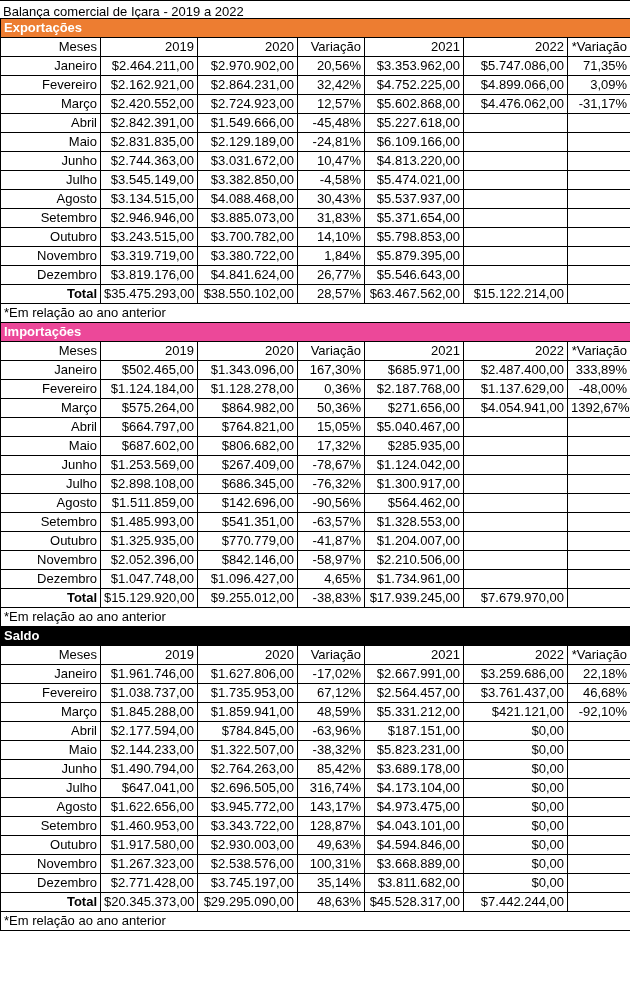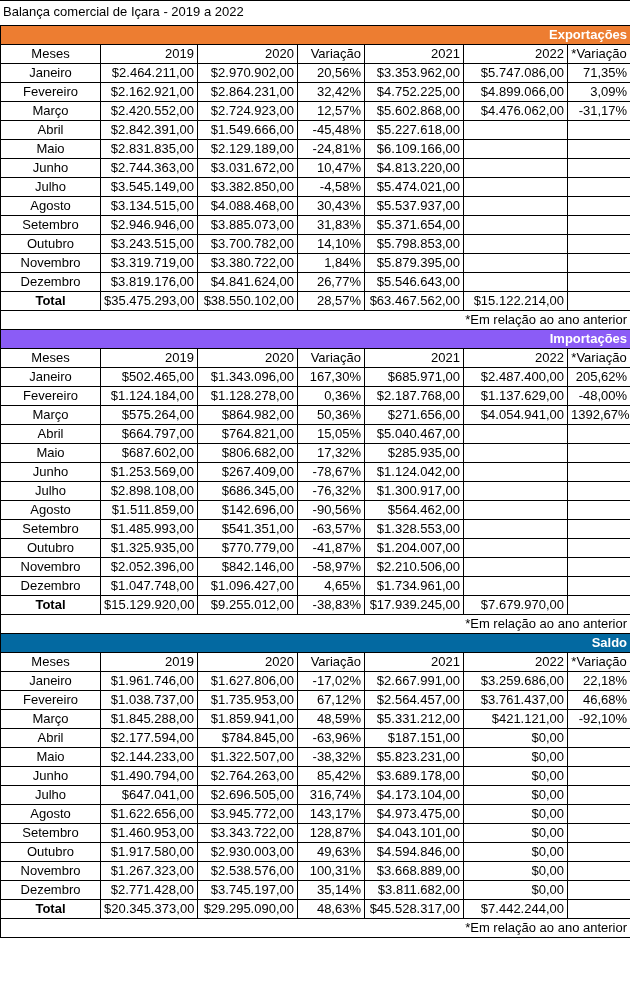--- a/index.html
+++ b/index.html
@@ -4,21 +4,21 @@
 <style>
   * { box-sizing: border-box; }
   html, body { margin: 0; padding: 0; background: #ffffff; }
   body {
     width: 630px;
     font-family: "Liberation Sans", sans-serif;
     color: #000;
   }
   .sheet { width: 630px; }
   .title-row {
-    height: 25px;
+    height: 18px;
     line-height: 21px;
     font-size: 13px;
     padding-left: 3px;
     border-top: 1px solid #000;
     white-space: nowrap;
     overflow: hidden;
   }
   table#sheet-table {
     border-collapse: collapse;
     table-layout: fixed;
@@ -31,26 +31,26 @@
     padding: 0 3px;
     overflow: hidden;
     white-space: nowrap;
     font-weight: normal;
     line-height: 18px;
     vertical-align: middle;
   }
   #sheet-table tr.band td {
     color: #ffffff;
     font-weight: bold;
-    text-align: right;
+    text-align: left;
   }
-  #sheet-table .left { text-align: center; }
+  #sheet-table .left { text-align: right; }
   #sheet-table .num  { text-align: right; }
   #sheet-table tr.total-row td:first-child { font-weight: bold; }
-  #sheet-table tr.footnote td { text-align: right; }
+  #sheet-table tr.footnote td { text-align: left; }
 </style>
 </head>
 <body>
 
 <div class="sheet">
   <div class="title-row">Balança comercial de Içara - 2019 a 2022</div>
   <table id="sheet-table">
       <colgroup>
         <col style="width: 100px;">
         <col style="width: 97px;">
@@ -187,39 +187,39 @@
           <td class="num">$38.550.102,00</td>
           <td class="num">28,57%</td>
           <td class="num">$63.467.562,00</td>
           <td class="num">$15.122.214,00</td>
           <td class="num"></td>
         </tr>
         <tr class="footnote">
           <td colspan="7">*Em relação ao ano anterior</td>
         </tr>
         <tr class="band">
-          <td colspan="7" style="background: #8b5cf6;">Importações</td>
+          <td colspan="7" style="background: #ec4899;">Importações</td>
         </tr>
         <tr class="head">
           <th class="left">Meses</th>
           <th class="num">2019</th>
           <th class="num">2020</th>
           <th class="num">Variação</th>
           <th class="num">2021</th>
           <th class="num">2022</th>
           <th class="left">*Variação</th>
         </tr>
         <tr>
           <td class="left">Janeiro</td>
           <td class="num">$502.465,00</td>
           <td class="num">$1.343.096,00</td>
           <td class="num">167,30%</td>
           <td class="num">$685.971,00</td>
           <td class="num">$2.487.400,00</td>
-          <td class="num">205,62%</td>
+          <td class="num">333,89%</td>
         </tr>
         <tr>
           <td class="left">Fevereiro</td>
           <td class="num">$1.124.184,00</td>
           <td class="num">$1.128.278,00</td>
           <td class="num">0,36%</td>
           <td class="num">$2.187.768,00</td>
           <td class="num">$1.137.629,00</td>
           <td class="num">-48,00%</td>
         </tr>
@@ -319,21 +319,21 @@
           <td class="num">$9.255.012,00</td>
           <td class="num">-38,83%</td>
           <td class="num">$17.939.245,00</td>
           <td class="num">$7.679.970,00</td>
           <td class="num"></td>
         </tr>
         <tr class="footnote">
           <td colspan="7">*Em relação ao ano anterior</td>
         </tr>
         <tr class="band">
-          <td colspan="7" style="background: #0369a1;">Saldo</td>
+          <td colspan="7" style="background: #000000;">Saldo</td>
         </tr>
         <tr class="head">
           <th class="left">Meses</th>
           <th class="num">2019</th>
           <th class="num">2020</th>
           <th class="num">Variação</th>
           <th class="num">2021</th>
           <th class="num">2022</th>
           <th class="left">*Variação</th>
         </tr>

